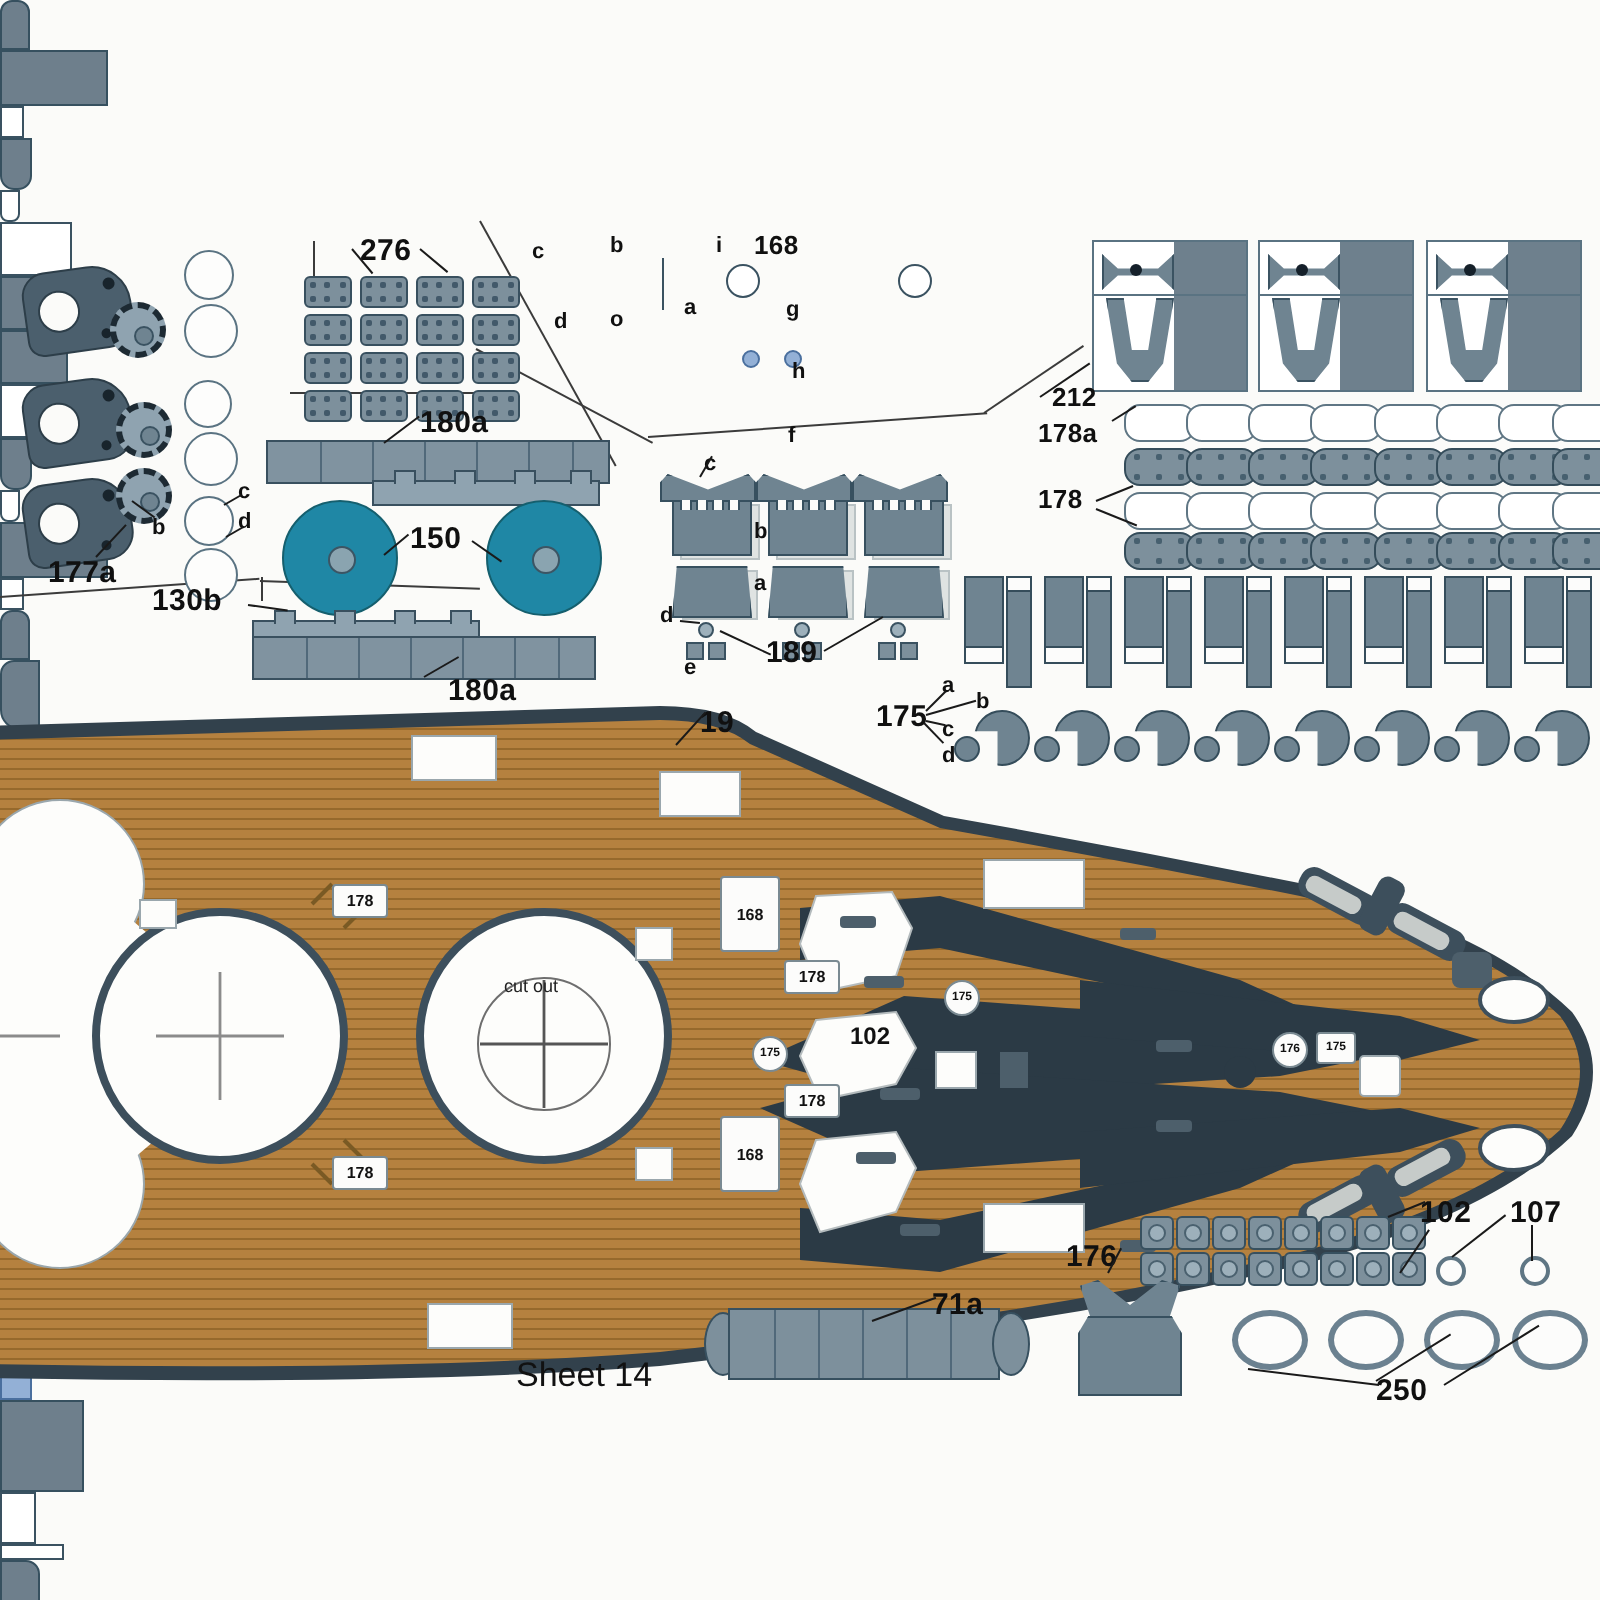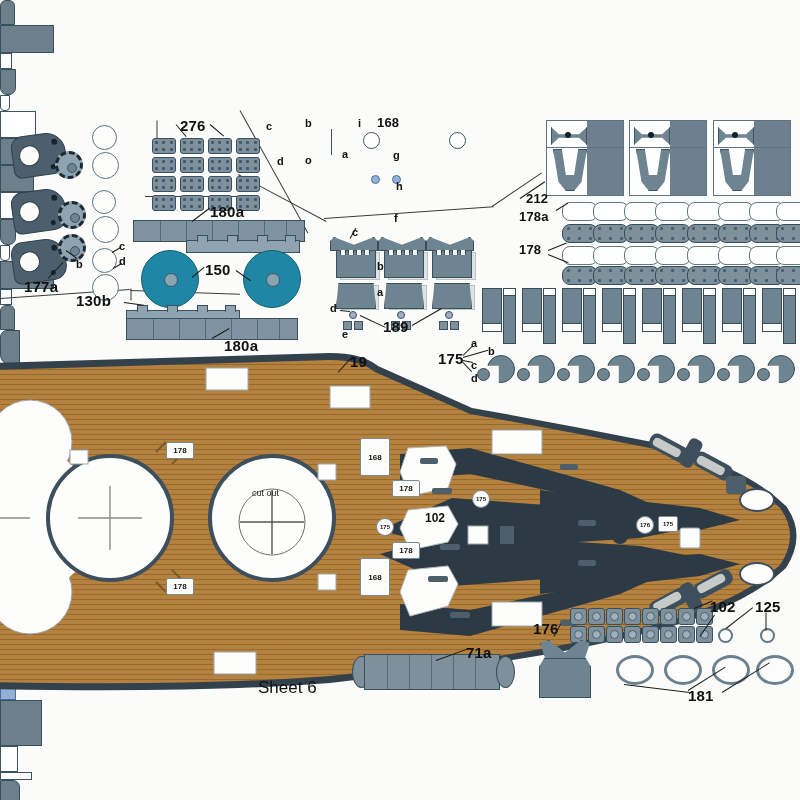--- a/index.html
+++ b/index.html
@@ -851,31 +851,31 @@
     <div class="p179" style="left:696px;top:626px;"></div>
 
     <span class="lbl big" style="left:710px;top:598px;">102</span>
     <div class="lead" style="left:694px;top:608px;width:20px;transform:rotate(-22deg);"></div>
     <div class="lead" style="left:700px;top:636px;width:26px;transform:rotate(-56deg);"></div>
   </div>
 
   <div>
     <div class="p182" style="left:718px;top:628px;"></div>
     <div class="p182" style="left:760px;top:628px;"></div>
-    <span class="lbl big" style="left:755px;top:598px;">125</span>
+    <span class="lbl big" style="left:755px;top:598px;">107</span>
     <div class="lead" style="left:726px;top:628px;width:34px;transform:rotate(-38deg);"></div>
     <div class="lead" style="left:766px;top:612px;width:18px;transform:rotate(90deg);"></div>
   </div>
 
   <div>
     <div class="p181" style="left:616px;top:655px;"></div>
     <div class="p181" style="left:664px;top:655px;"></div>
     <div class="p181" style="left:712px;top:655px;"></div>
     <div class="p181" style="left:756px;top:655px;"></div>
-    <span class="lbl big" style="left:688px;top:687px;">181</span>
+    <span class="lbl big" style="left:688px;top:687px;">250</span>
     <div class="lead" style="left:624px;top:684px;width:66px;transform:rotate(7deg);"></div>
     <div class="lead" style="left:688px;top:690px;width:44px;transform:rotate(-32deg);"></div>
     <div class="lead" style="left:722px;top:692px;width:56px;transform:rotate(-32deg);"></div>
   </div>
 
   <div>
     <div class="p176top" style="left:540px;top:640px;"></div>
     <div class="p176bot" style="left:539px;top:658px;"></div>
     <span class="lbl big" style="left:533px;top:620px;">176</span>
     <div class="lead" style="left:554px;top:636px;width:14px;transform:rotate(-62deg);"></div>
@@ -888,15 +888,15 @@
         <span style="left:44px"></span>
         <span style="left:66px"></span>
       <span style="left:88px"></span>
         <span style="left:110px"></span>
     </div>
     <div class="p71cap" style="left:496px;top:656px;"></div>
     <span class="lbl big" style="left:466px;top:644px;">71a</span>
     <div class="lead" style="left:436px;top:660px;width:34px;transform:rotate(-20deg);"></div>
   </div>
 
-  <div id="sheetTitle">Sheet 6</div>
+  <div id="sheetTitle">Sheet 14</div>
 
 </div>
 
 </body></html>

